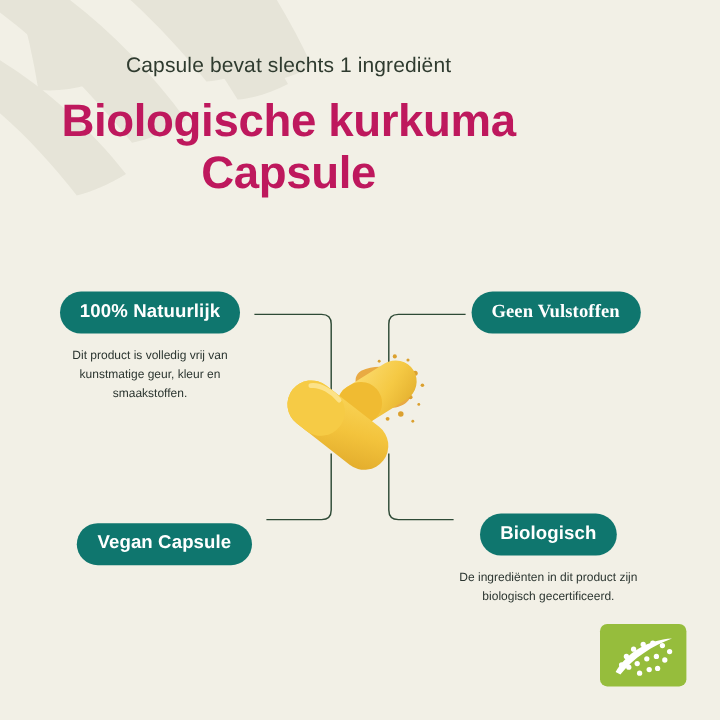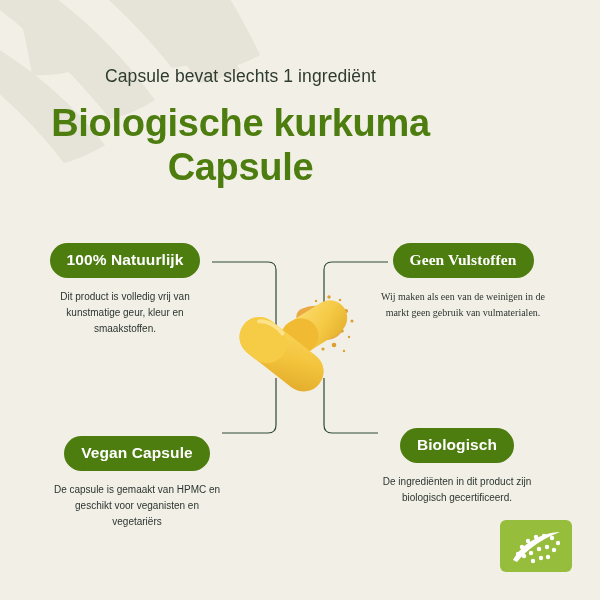--- a/index.html
+++ b/index.html
@@ -23,58 +23,58 @@
     width: 420px;
     height: 340px;
     pointer-events: none;
     opacity: .45;
   }
   .leaf-shadow svg { display:block; width:100%; height:100%; }
 
   
   .header {
     position: absolute;
-    top: 66px;
+    top: 44px;
     left: 0;
     width: 481px;
     text-align: center;
   }
   .eyebrow {
     font-size: 17.5px;
     color: #2f3b2f;
     letter-spacing: .1px;
     margin: 0 0 14px 0;
     font-weight: 400;
   }
   .headline {
     font-size: 38px;
     line-height: 1.16;
     font-weight: 700;
-    color: #4d7c0f;
+    color: #be185d;
     margin: 0;
     letter-spacing: -.3px;
   }
 
   
   .connectors {
     position: absolute;
     top: 0; left: 0;
     width: 600px; height: 600px;
     pointer-events: none;
   }
 
   
   .feature {
     position: absolute;
     width: 170px;
     text-align: center;
   }
   .pill {
     display: inline-block;
-    background: #4d7c0f;
+    background: #0f766e;
     color: #ffffff;
     border-radius: 999px;
     padding: 8px 17px 9px;
     font-size: 15.5px;
     font-weight: 700;
     letter-spacing: .1px;
     white-space: nowrap;
   }
   .feature p {
     margin: 11px 0 0 0;
@@ -197,26 +197,24 @@
   </svg>
 </div>
 
 <div class="feature f-natuurlijk">
   <span class="pill">100% Natuurlijk</span>
   <p>Dit product is volledig vrij van kunstmatige geur, kleur en smaakstoffen.</p>
 </div>
 
 <div class="feature f-vulstoffen">
   <span class="pill">Geen Vulstoffen</span>
-  <p>Wij maken als een van de weinigen in de markt geen gebruik van vulmaterialen.</p>
 </div>
 
 <div class="feature f-vegan">
   <span class="pill">Vegan Capsule</span>
-  <p>De capsule is gemaakt van HPMC en geschikt voor veganisten en vegetariërs</p>
 </div>
 
 <div class="feature f-biologisch">
   <span class="pill">Biologisch</span>
   <p>De ingrediënten in dit product zijn biologisch gecertificeerd.</p>
 </div>
 
 <div class="badge">
   <svg viewBox="0 0 72 52" xmlns="http://www.w3.org/2000/svg">
     <g fill="#ffffff">

